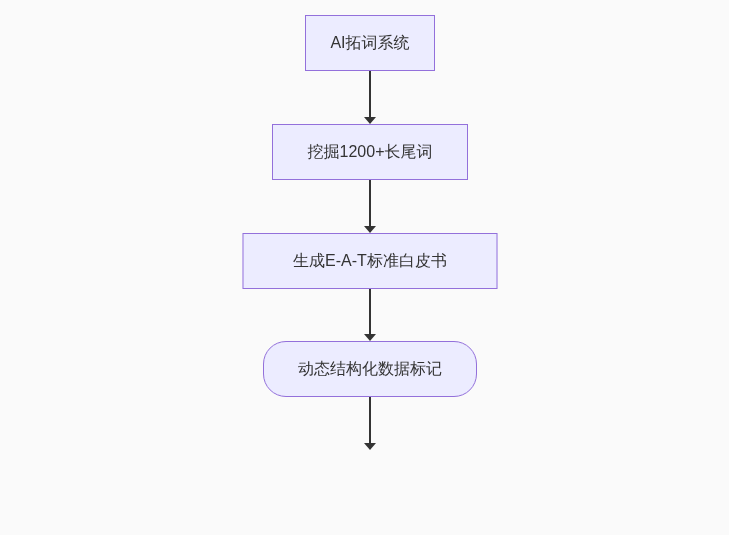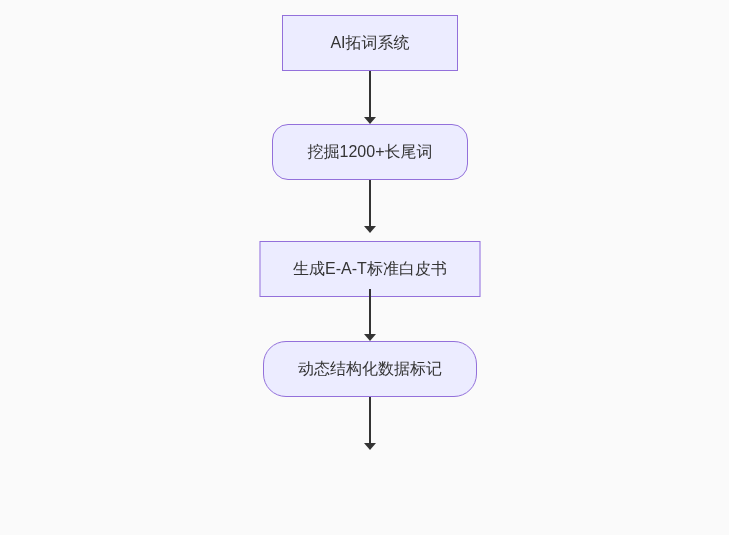--- a/index.html
+++ b/index.html
@@ -26,23 +26,23 @@
     box-sizing: border-box;
     background: #ECECFF;
     border: 1px solid #9370DB;
     display: flex;
     align-items: center;
     justify-content: center;
     color: #333333;
     font-size: 16px;
     white-space: nowrap;
   }
-  .node-1 { top: 15px;  width: 176px; }
-  .node-2 { top: 124px; width: 196px; border-radius: 16px; }
-  .node-3 { top: 233px; width: 221px; margin-top: 8px; }
+  .node-1 { top: 15px;  width: 130px; }
+  .node-2 { top: 124px; width: 196px; }
+  .node-3 { top: 233px; width: 255px; }
   .node-4 { top: 341px; width: 214px; border-radius: 23px; }
   .node-5 { top: 450px; width: 235px; }
 
   .arrow {
     position: absolute;
     left: 370px;
     transform: translateX(-50%);
     width: 2px;
     background: #333333;
   }

